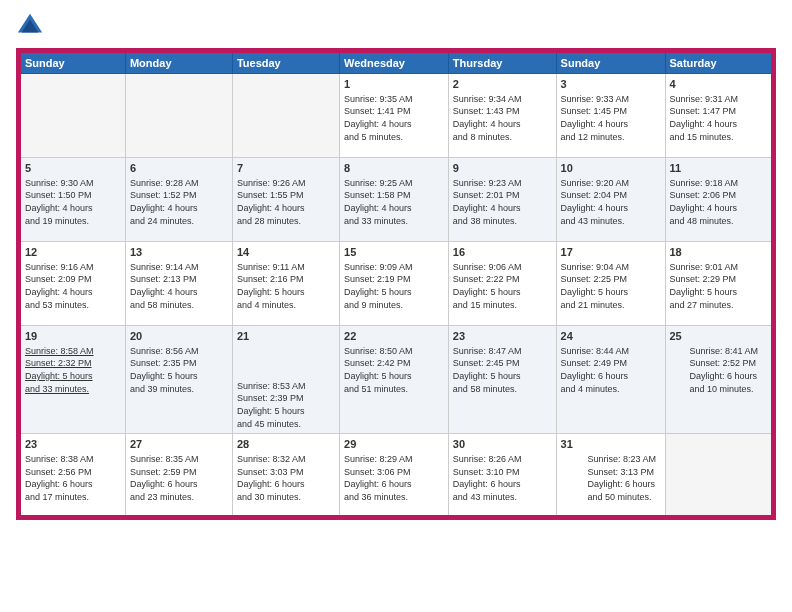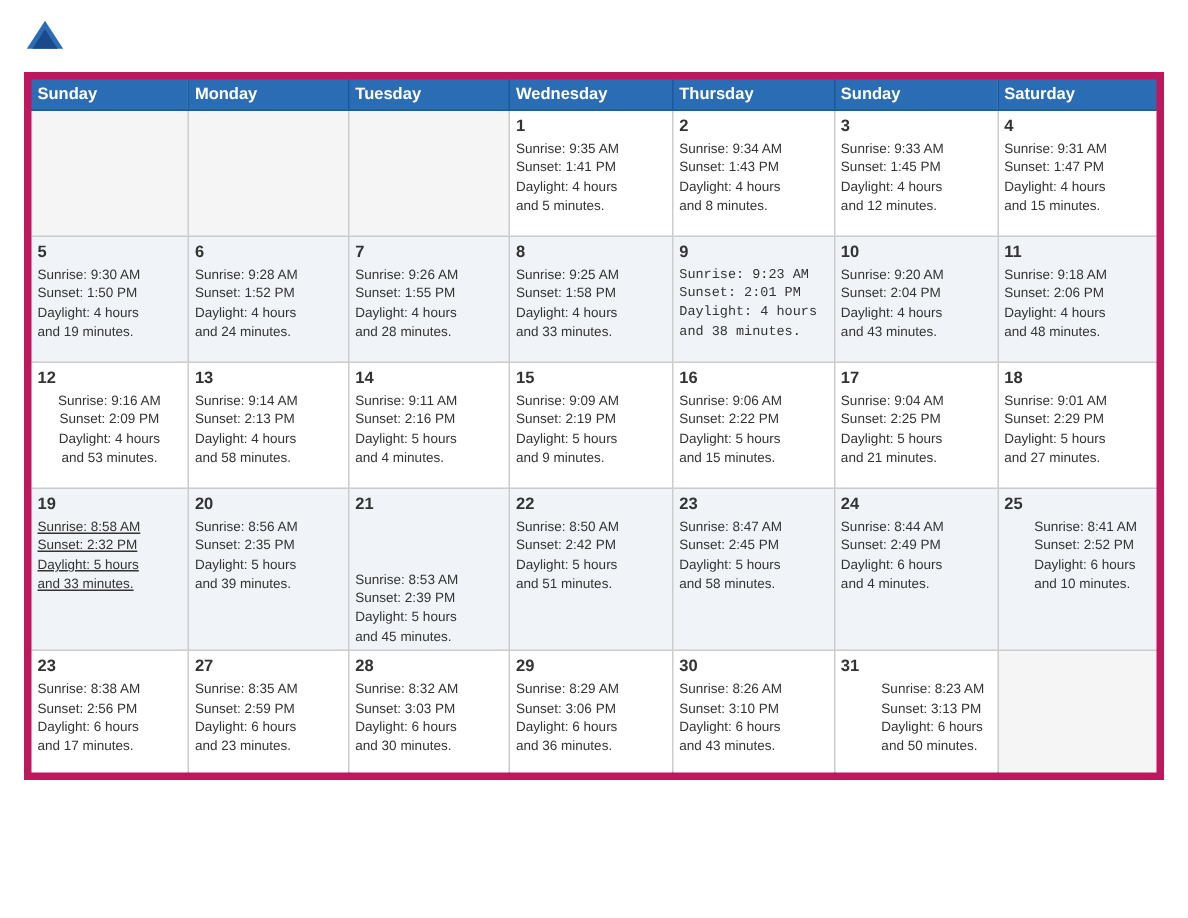--- a/index.html
+++ b/index.html
@@ -187,21 +187,21 @@
           </td>
           <td>
             <span class="day-num">8</span>
             <div class="day-info" style="white-space: pre-line;">Sunrise: 9:25 AM
 Sunset: 1:58 PM
 Daylight: 4 hours
 and 33 minutes.</div>
           </td>
           <td>
             <span class="day-num">9</span>
-            <div class="day-info" style="white-space: pre-line; font-family: Liberation Mono, monospace;">Sunrise: 9:23 AM
+            <div class="day-info" style="white-space: pre-line;">Sunrise: 9:23 AM
 Sunset: 2:01 PM
 Daylight: 4 hours
 and 38 minutes.</div>
           </td>
           <td>
             <span class="day-num">10</span>
             <div class="day-info" style="white-space: pre-line;">Sunrise: 9:20 AM
 Sunset: 2:04 PM
 Daylight: 4 hours
 and 43 minutes.</div>
@@ -210,21 +210,21 @@
             <span class="day-num">11</span>
             <div class="day-info" style="white-space: pre-line;">Sunrise: 9:18 AM
 Sunset: 2:06 PM
 Daylight: 4 hours
 and 48 minutes.</div>
           </td>
         </tr>
         <tr>
           <td>
             <span class="day-num">12</span>
-            <div class="day-info" style="white-space: pre-line; text-align: center;">Sunrise: 9:16 AM
+            <div class="day-info" style="white-space: pre-line;">Sunrise: 9:16 AM
 Sunset: 2:09 PM
 Daylight: 4 hours
 and 53 minutes.</div>
           </td>
           <td>
             <span class="day-num">13</span>
             <div class="day-info" style="white-space: pre-line;">Sunrise: 9:14 AM
 Sunset: 2:13 PM
 Daylight: 4 hours
 and 58 minutes.</div>

